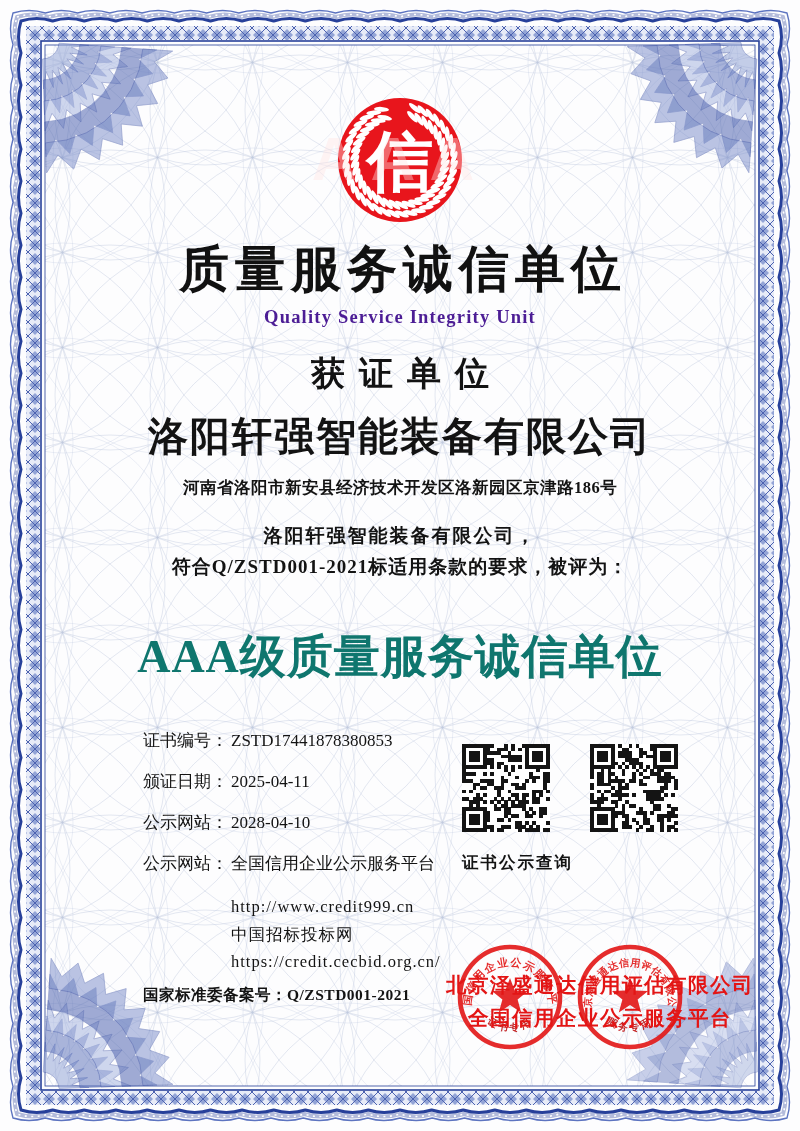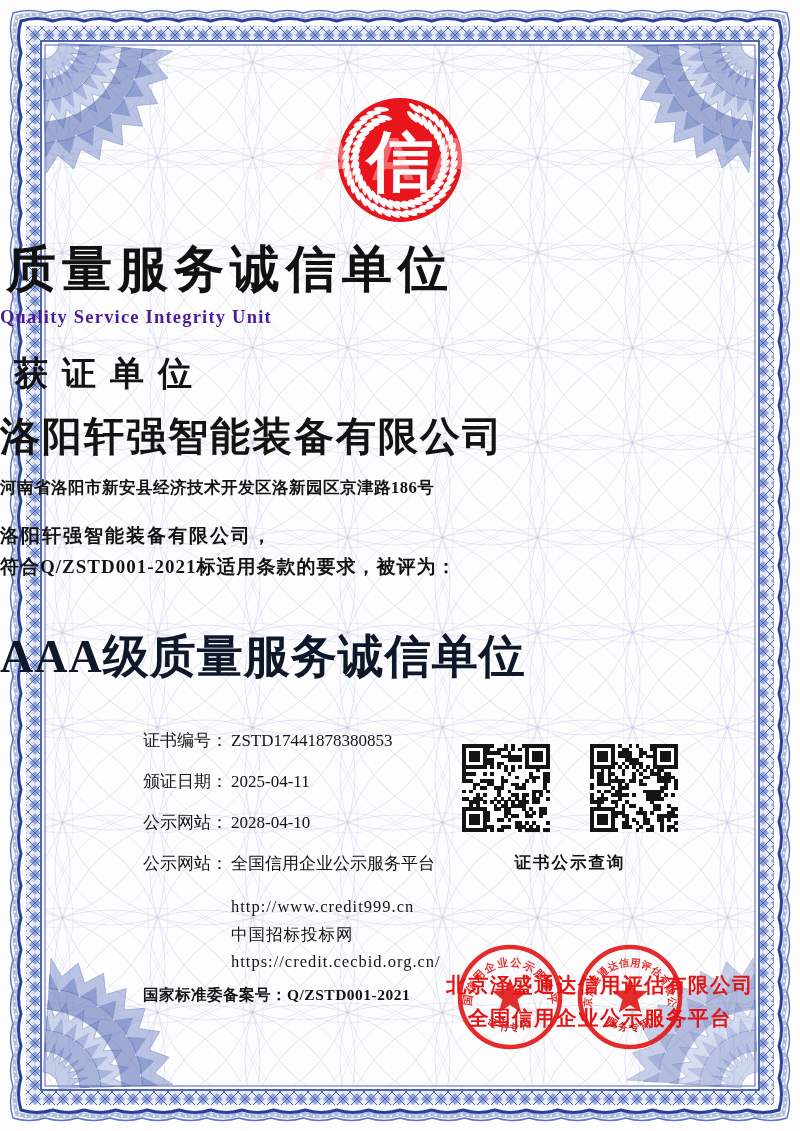--- a/index.html
+++ b/index.html
@@ -1,39 +1,39 @@
 <!DOCTYPE html>
 <html><head>
 <meta charset="utf-8">
 <style>
   *{margin:0;padding:0;box-sizing:border-box}
   html,body{width:800px;height:1131px;overflow:hidden;background:#fff}
   .page{position:relative;width:800px;height:1131px;background:#fdfdfe;overflow:hidden;
         font-family:"Liberation Serif","DejaVu Serif",serif;color:#131313}
   #decor{position:absolute;inset:0;z-index:0}
   .emblem{position:absolute;left:290px;top:86px;width:220px;height:148px;z-index:1}
-  .abs-center{position:absolute;left:0;right:0;z-index:2}
+  .abs-center{position:absolute;left:0;right:0;text-align:center;z-index:2}
   .title{top:236px;font-size:50px;font-weight:700;letter-spacing:6px;text-indent:6px;color:#111}
   .subtitle{top:307px;font-size:18.5px;font-weight:700;letter-spacing:1.2px;color:#4c1d95}
   .cert-label{top:351px;font-size:34px;font-weight:700;letter-spacing:14px;text-indent:14px}
   .company{top:409px;font-size:40px;font-weight:700;letter-spacing:2px}
   .address{top:477px;font-size:16.5px;font-weight:700;letter-spacing:.5px}
   .st1{top:523px;font-size:19px;font-weight:700;letter-spacing:2px}
   .st2{top:554px;font-size:19px;font-weight:700;letter-spacing:1px}
-  .award{top:626px;font-size:46px;font-weight:700;letter-spacing:1px;color:#0f172a}
+  .award{top:626px;font-size:46px;font-weight:700;letter-spacing:1px;color:#0f766e}
   .details{position:absolute;left:143px;top:729px;z-index:2;font-size:17px;font-weight:400}
   .detail-row{display:flex;margin-bottom:17px;line-height:24px}
   .detail-row .lbl{width:88px;flex:0 0 88px}
   .websites{margin-left:88px;font-size:16.5px}
   .websites div{line-height:27.5px;letter-spacing:1px}
   .qr-block{position:absolute;left:462px;top:744px;z-index:2;width:216px}
   .qr-row{display:flex}
   .qr-row .qr{width:88px;height:88px}
   .qr-row .qr + .qr{margin-left:40px}
-  .qr-caption{margin-top:20px;text-align:center;font-size:16.5px;font-weight:700;letter-spacing:2px}
+  .qr-caption{margin-top:20px;text-align:left;font-size:16.5px;font-weight:700;letter-spacing:2px}
   .record{position:absolute;left:143px;top:985px;z-index:2;font-size:15.5px;font-weight:700;letter-spacing:.5px}
   .issuer{position:absolute;left:420px;width:360px;top:969px;z-index:2;text-align:center;
           color:#e31515;font-size:20.5px;font-weight:700;line-height:33px;letter-spacing:1.5px}
 </style>
 </head>
 <body>
 
 <div class="page">
   <div id="decor"><svg width="800" height="1131" viewBox="0 0 800 1131">
         <defs>

